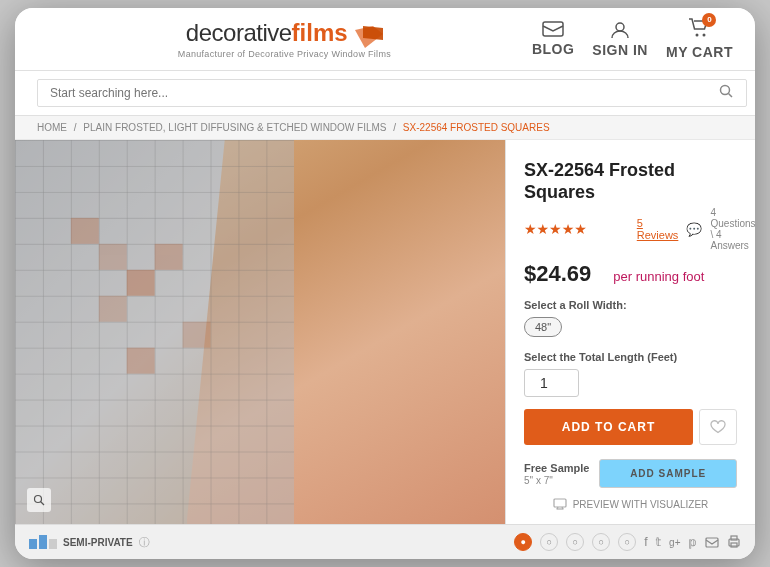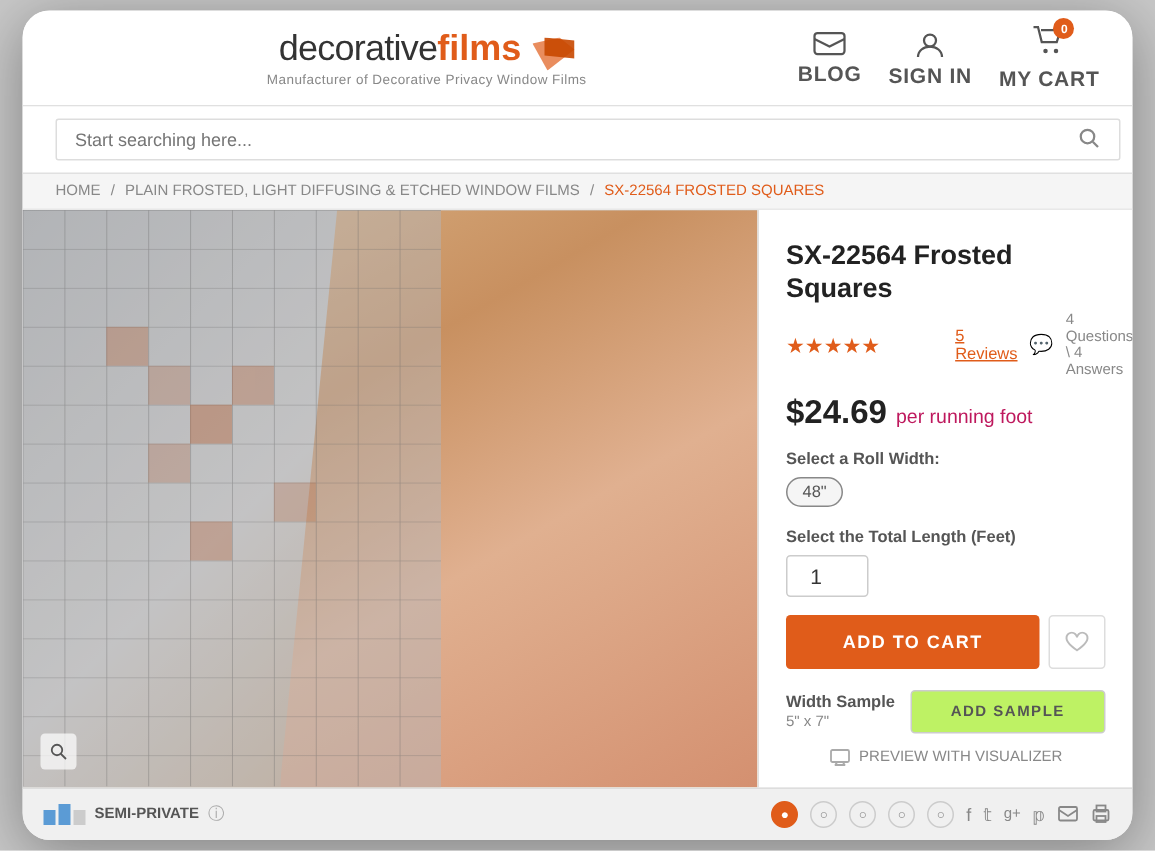--- a/index.html
+++ b/index.html
@@ -301,21 +301,21 @@
       font-size: 10px;
       color: #888;
     }
     .qa-bubble {
       font-size: 13px;
       color: #aaa;
     }
     .price-row {
       display: flex;
       align-items: baseline;
-      gap: 6px;
+      gap: 22px;
       margin-bottom: 12px;
     }
     .price {
       font-size: 22px;
       font-weight: 700;
       color: #222;
     }
     .price-unit {
       font-size: 13px;
       color: #be185d;
@@ -402,21 +402,21 @@
       font-weight: 700;
       line-height: 1.3;
     }
     .free-sample-size {
       font-size: 10px;
       color: #888;
     }
     .add-sample-btn {
       flex: 1;
       border: 1px solid #ccc;
-      background: #bef264;
+      background: #7dd3fc;
       border-radius: 3px;
       padding: 8px 0;
       font-size: 10px;
       font-weight: 700;
       color: #555;
       letter-spacing: 1px;
       cursor: pointer;
       text-transform: uppercase;
     }
     .visualizer-row {
@@ -561,21 +561,21 @@
         <div class="cart-row">
           <button class="add-to-cart-btn">ADD TO CART</button>
           <button class="wishlist-btn">
             <svg width="16" height="14" viewBox="0 0 16 14" fill="none">
               <path d="M8 12.5S1 8 1 4.5a3.5 3.5 0 0 1 7-0.5 3.5 3.5 0 0 1 7 0.5C15 8 8 12.5 8 12.5z" stroke="#bbb" stroke-width="1.3" fill="none"></path>
             </svg>
           </button>
         </div>
         <div class="free-sample-row">
           <div>
-            <div class="free-sample-label">Width Sample</div>
+            <div class="free-sample-label">Free Sample</div>
             <div class="free-sample-size">5" x 7"</div>
           </div>
           <button class="add-sample-btn">ADD SAMPLE</button>
         </div>
         <div class="visualizer-row">
           <svg width="14" height="12" viewBox="0 0 14 12" fill="none">
             <rect x="1" y="1" width="12" height="8" rx="1" stroke="#aaa" stroke-width="1.2" fill="none"></rect>
             <line x1="5" y1="9" x2="4" y2="11" stroke="#aaa" stroke-width="1.2"></line>
             <line x1="9" y1="9" x2="10" y2="11" stroke="#aaa" stroke-width="1.2"></line>
             <line x1="3.5" y1="11" x2="10.5" y2="11" stroke="#aaa" stroke-width="1.2"></line>

